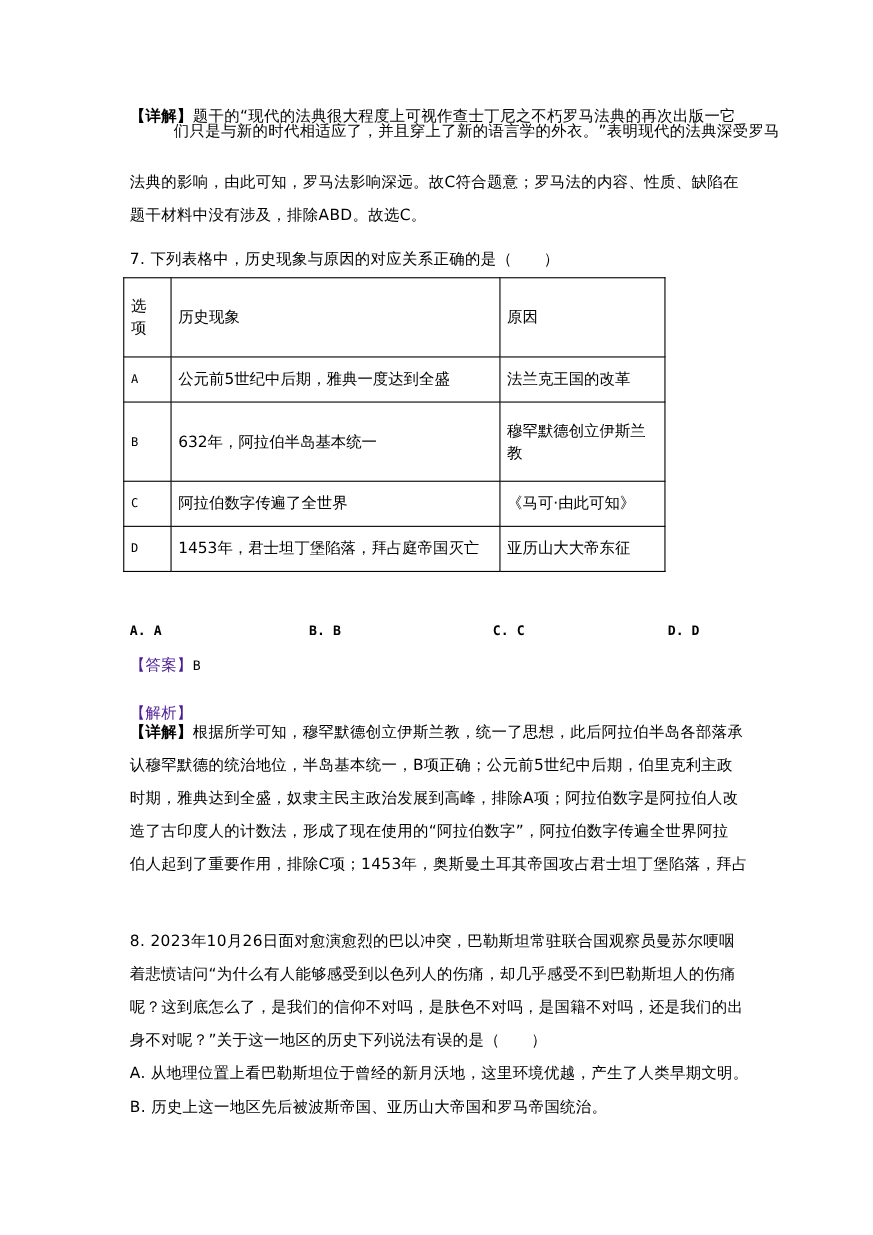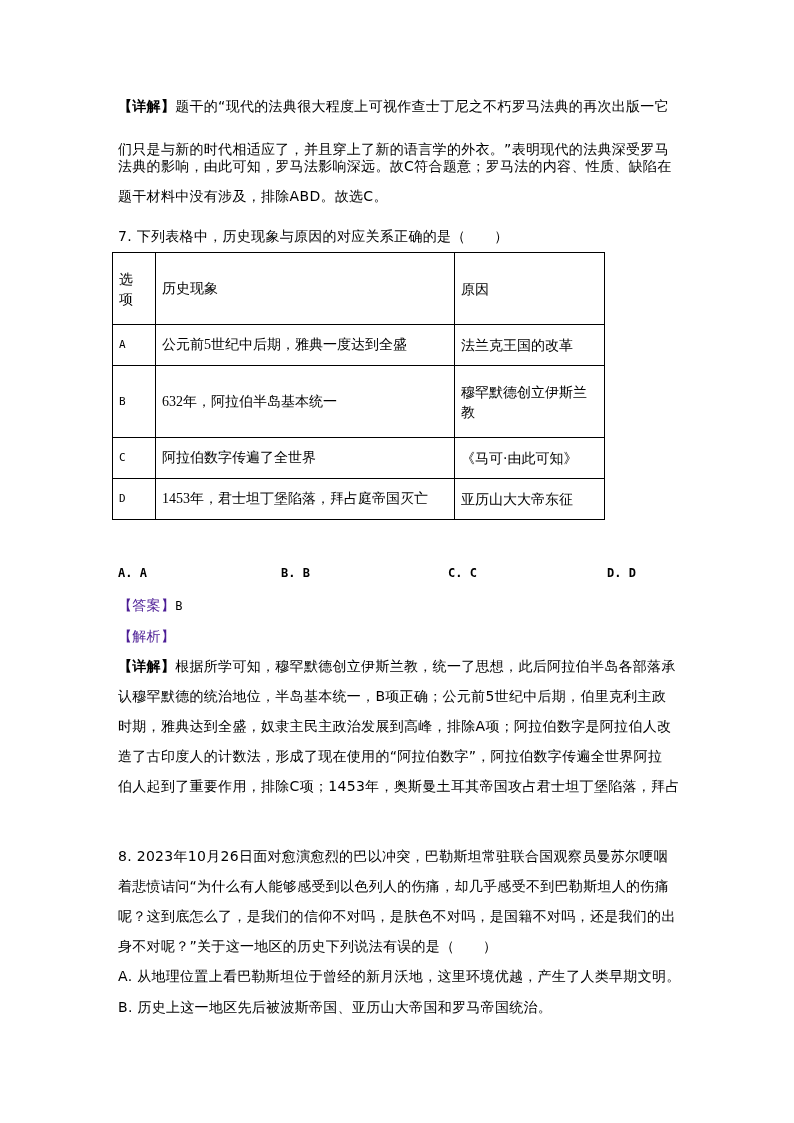--- a/index.html
+++ b/index.html
@@ -43,21 +43,21 @@
       border-collapse: collapse;
       font-size: 14px;
     }
     .q-table td {
       border: 1.3px solid #000;
       padding: 0 0 0 6px;
       vertical-align: middle;
       line-height: 20px;
     }
     .q-table .col-opt { width: 36px; }
-    .q-table .col-phen { width: 292px; font-family: Liberation Serif, serif; }
+    .q-table .col-phen { width: 292px; }
     .q-table .col-reason { width: 143px; }
     .q-table .opt-letter {
       font-family: "DejaVu Sans Mono", "Liberation Mono", monospace;
       font-size: 11px;
     }
     .row-h { height: 72px; }
     .row-a { height: 41px; }
     .row-b { height: 72px; }
     .row-c { height: 41px; }
     .row-d { height: 41px; }
@@ -84,21 +84,21 @@
     .mono { font-family: "DejaVu Sans Mono", "Liberation Mono", monospace; font-size: 12px; }
   </style>
 </head>
 <body>
 
 <div class="page">
 
   <div class="line" style="top:96px;">
     <span class="bold-bracket">【详解】</span><span>题干的“现代的法典很大程度上可视作查士丁尼之不朽罗马法典的再次出版一它</span>
   </div>
-  <div class="line" style="top:139px;">们只是与新的时代相适应了，并且穿上了新的语言学的外衣。”表明现代的法典深受罗马</div>
+  <div class="line" style="top:110px;margin-left:40px;">们只是与新的时代相适应了，并且穿上了新的语言学的外衣。”表明现代的法典深受罗马</div>
   <div class="line" style="top:156px;">法典的影响，由此可知，罗马法影响深远。故C符合题意；罗马法的内容、性质、缺陷在</div>
   <div class="line" style="top:186px;">题干材料中没有涉及，排除ABD。故选C。</div>
 
   <div class="line" style="top:226px;">7. 下列表格中，历史现象与原因的对应关系正确的是（　　）</div>
 
   <table class="q-table">
     <tbody>
         <tr class="row-h">
       <td class="col-opt wrap-cell">
         <div>选</div>
@@ -136,21 +136,21 @@
   <div class="choices">
     <span class="choice" style="left:0px;">A. A</span>
     <span class="choice" style="left:163px;">B. B</span>
     <span class="choice" style="left:330px;text-align:right;">C. C</span>
     <span class="choice" style="left:489px;">D. D</span>
   </div>
 
   <div class="line" style="top:595px;">
     <span class="label-blue">【答案】</span><span class="mono">B</span>
   </div>
-  <div class="line label-blue" style="top:626px;">【解析】</div>
+  <div class="line label-blue" style="top:639px;">【解析】</div>
 
   <div class="line" style="top:656px;">
     <span class="bold-bracket">【详解】</span><span>根据所学可知，穆罕默德创立伊斯兰教，统一了思想，此后阿拉伯半岛各部落承</span>
   </div>
   <div class="line" style="top:686px;">认穆罕默德的统治地位，半岛基本统一，B项正确；公元前5世纪中后期，伯里克利主政</div>
   <div class="line" style="top:716px;">时期，雅典达到全盛，奴隶主民主政治发展到高峰，排除A项；阿拉伯数字是阿拉伯人改</div>
   <div class="line" style="top:746px;">造了古印度人的计数法，形成了现在使用的“阿拉伯数字”，阿拉伯数字传遍全世界阿拉</div>
   <div class="line" style="top:776px;">伯人起到了重要作用，排除C项；1453年，奥斯曼土耳其帝国攻占君士坦丁堡陷落，拜占</div>
 
   <div class="line" style="top:846px;">8. 2023年10月26日面对愈演愈烈的巴以冲突，巴勒斯坦常驻联合国观察员曼苏尔哽咽</div>

